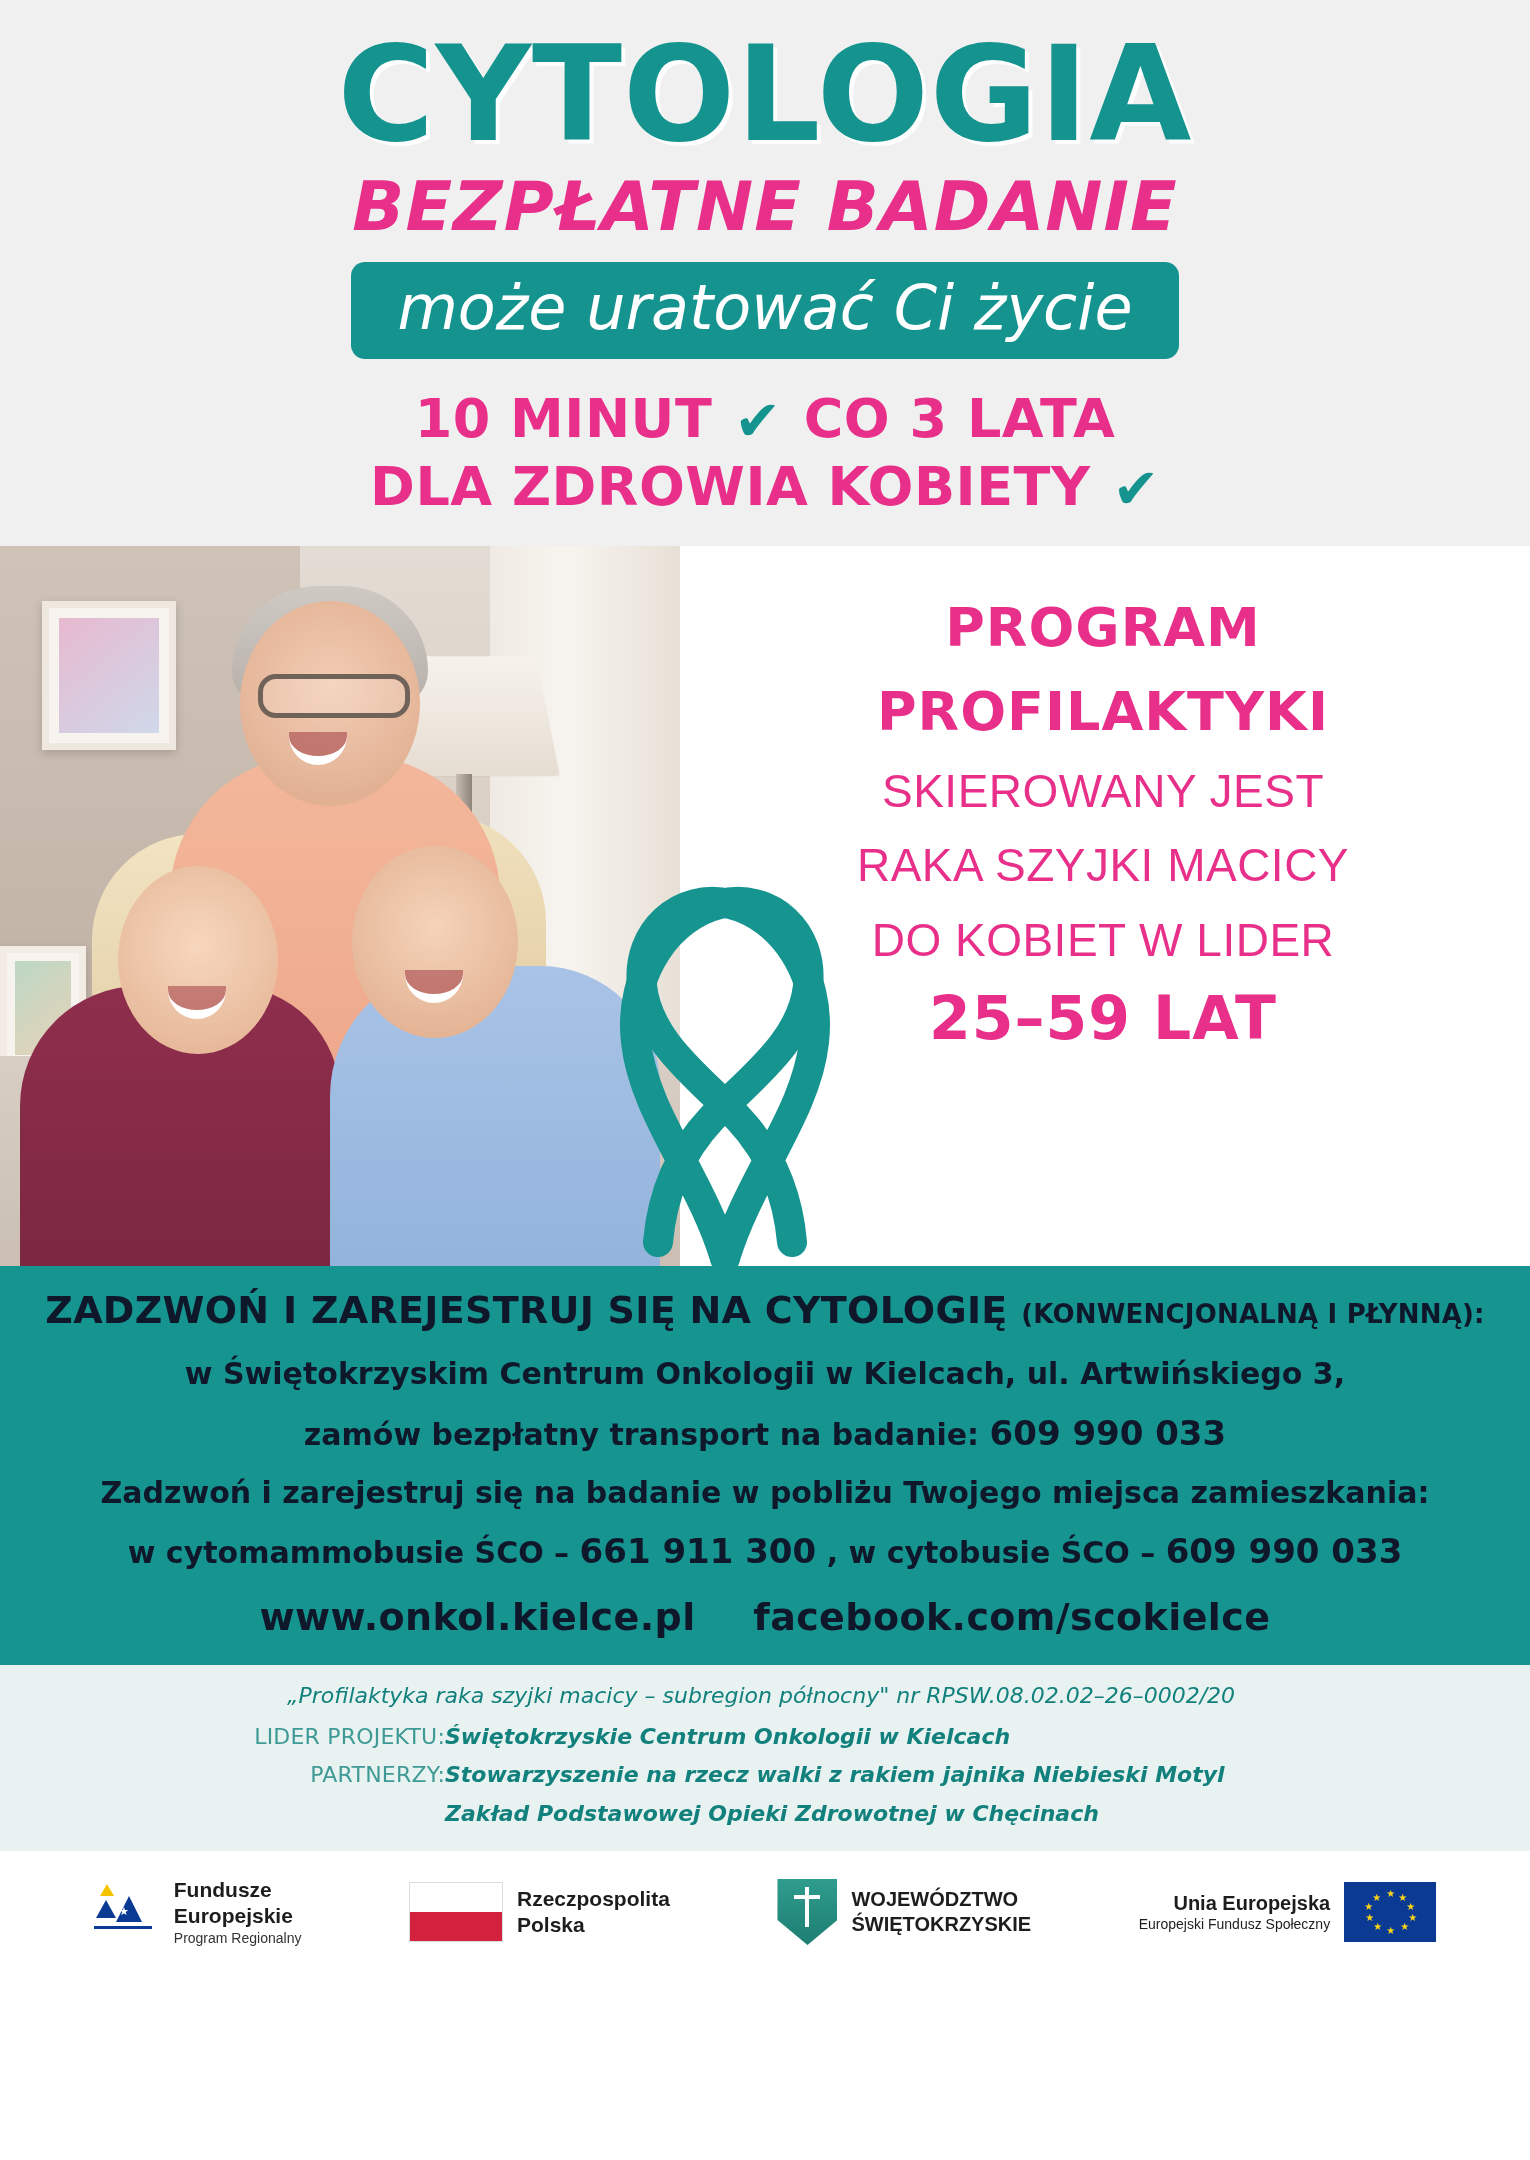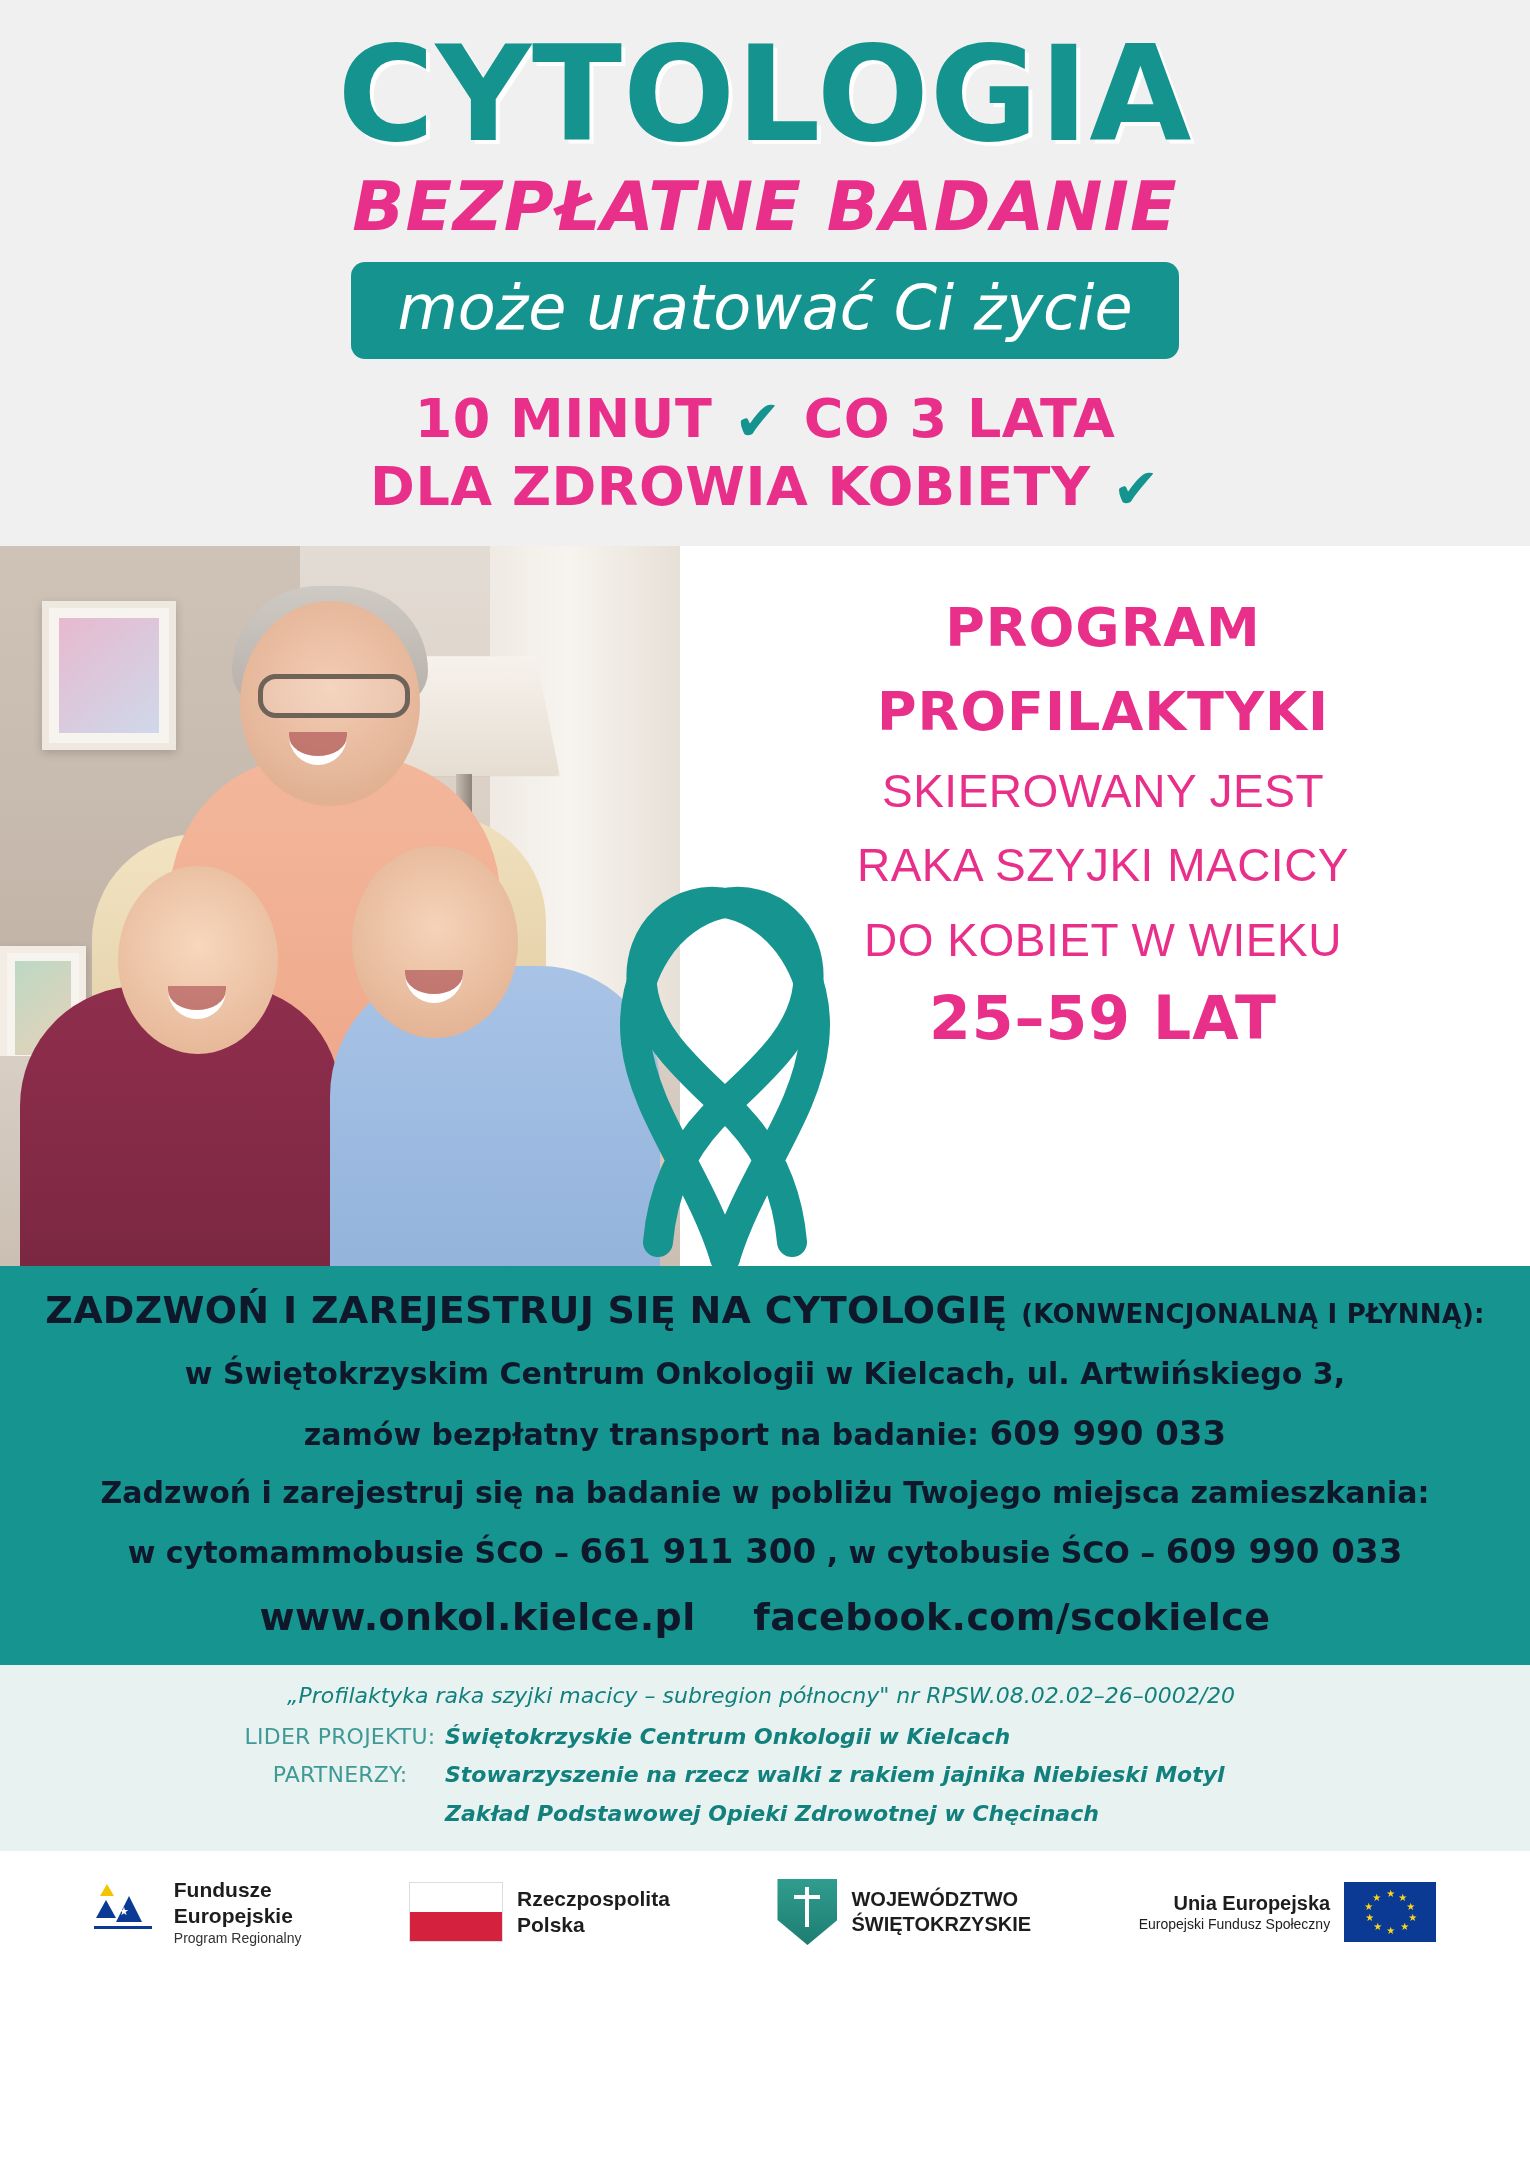--- a/index.html
+++ b/index.html
@@ -284,21 +284,21 @@
     padding: 12px 0 18px 0;
     color: #12807c;
     font-family: "DejaVu Sans", sans-serif;
     font-style: italic;
     font-size: 22px;
     line-height: 1.75;
   }
   .project-inner { width: 1060px; margin: 0 auto; }
   .project-row { display: flex; }
   .project-title { font-style: italic; font-weight: normal; margin-bottom: 2px; padding-left: 52px;}
-  .proj-label { width: 210px; text-align: center; font-style: normal; letter-spacing: 0.2px; color:#3f9a96;}
+  .proj-label { width: 210px; text-align: right; font-style: normal; letter-spacing: 0.2px; color:#3f9a96;}
   .proj-val { font-weight: bold; font-style: italic; text-align: left; }
 
   
   .logos {
     background: #ffffff;
     height: 122px;
     display: flex;
     align-items: center;
     justify-content: space-around;
     padding: 0 40px;
@@ -397,21 +397,21 @@
       <path d="M125 412 C 150 330, 206 268, 214 196 C 222 126, 180 70, 130 58
                C 80 46, 36 86, 42 140 C 48 196, 100 232, 138 272
                C 172 308, 188 350, 192 396" fill="none" stroke="#16948f" stroke-width="30" stroke-linecap="round"></path>
     </svg>
 
     <div class="info">
       <div class="info-l1">PROGRAM</div>
       <div class="info-l2">PROFILAKTYKI</div>
       <div class="info-line">SKIEROWANY JEST</div>
       <div class="info-line">RAKA SZYJKI MACICY</div>
-      <div class="info-line">DO KOBIET  W  WIEKU</div>
+      <div class="info-line">DO KOBIET  W  LIDER</div>
       <div class="info-age">25–59 LAT</div>
     </div>
   </div>
 
   <div class="contact">
     <div class="contact-head">
       <span>ZADZWOŃ I ZAREJESTRUJ SIĘ NA CYTOLOGIĘ</span>
       <span class="small">(KONWENCJONALNĄ I PŁYNNĄ):</span>
     </div>
     <div class="contact-line">w Świętokrzyskim Centrum Onkologii w Kielcach, ul. Artwińskiego 3,</div>

